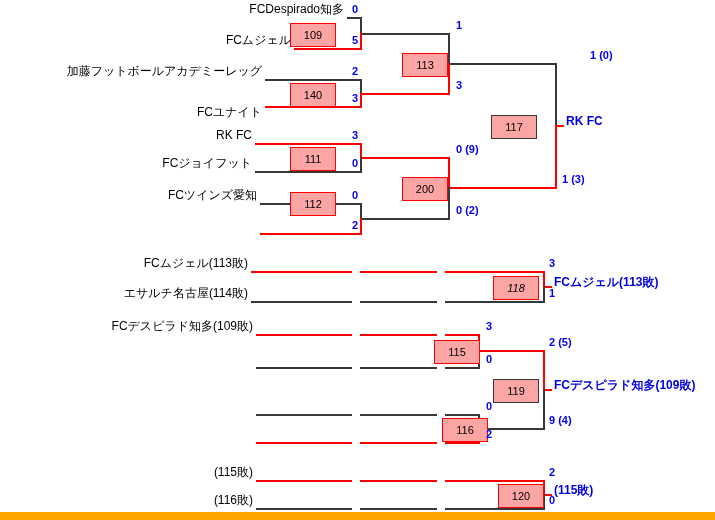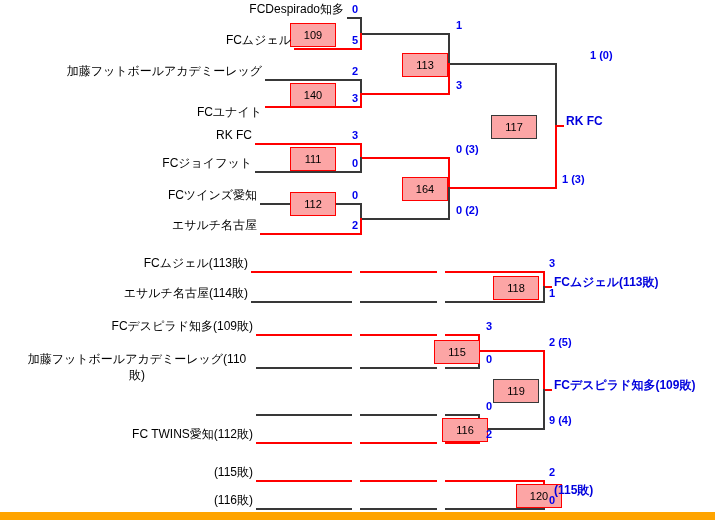--- a/index.html
+++ b/index.html
@@ -84,53 +84,50 @@
     <div class="bline" style="left: 360px; top: 508px; width: 77px; height: 2px; background: rgb(56, 56, 56);"></div>
     <div class="bline" style="left: 445px; top: 508px; width: 99px; height: 2px; background: rgb(56, 56, 56);"></div>
     <div class="bline" style="left: 543px; top: 480px; width: 2px; height: 16px; background: rgb(255, 0, 0);"></div>
     <div class="bline" style="left: 543px; top: 494px; width: 2px; height: 16px; background: rgb(56, 56, 56);"></div>
     <div class="bline" style="left: 545px; top: 494px; width: 7px; height: 2px; background: rgb(255, 0, 0);"></div>
     <div class="mbox" style="left: 290px; top: 23px; border-color: rgb(255, 0, 0); color: rgb(0, 0, 0);">109</div>
     <div class="mbox" style="left: 290px; top: 83px; border-color: rgb(255, 0, 0); color: rgb(0, 0, 0);">140</div>
     <div class="mbox" style="left: 290px; top: 147px; border-color: rgb(255, 0, 0); color: rgb(0, 0, 0);">111</div>
     <div class="mbox" style="left: 290px; top: 192px; border-color: rgb(255, 0, 0); color: rgb(0, 0, 0);">112</div>
     <div class="mbox" style="left: 402px; top: 53px; border-color: rgb(255, 0, 0); color: rgb(0, 0, 0);">113</div>
-    <div class="mbox" style="left: 402px; top: 177px; border-color: rgb(255, 0, 0); color: rgb(0, 0, 0);">164</div>
+    <div class="mbox" style="left: 402px; top: 177px; border-color: rgb(255, 0, 0); color: rgb(0, 0, 0);">200</div>
     <div class="mbox" style="left: 491px; top: 115px; border-color: rgb(56, 56, 56); color: rgb(0, 0, 0);">117</div>
-    <div class="mbox" style="left: 493px; top: 276px; border-color: rgb(255, 0, 0); color: rgb(0, 0, 0);">118</div>
+    <div class="mbox" style="left: 493px; top: 276px; border-color: rgb(255, 0, 0); color: rgb(0, 0, 0); font-style: italic;">118</div>
     <div class="mbox" style="left: 434px; top: 340px; border-color: rgb(255, 0, 0); color: rgb(0, 0, 0);">115</div>
     <div class="mbox" style="left: 434px; top: 418px; border-color: rgb(255, 0, 0); color: rgb(0, 0, 0); margin-left: 8px;">116</div>
     <div class="mbox" style="left: 493px; top: 379px; border-color: rgb(56, 56, 56); color: rgb(0, 0, 0);">119</div>
-    <div class="mbox" style="left: 516px; top: 484px; border-color: rgb(255, 0, 0); color: rgb(0, 0, 0);">120</div>
+    <div class="mbox" style="left: 498px; top: 484px; border-color: rgb(255, 0, 0); color: rgb(0, 0, 0);">120</div>
     <div class="team" style="right: 371px; top: 1px; color: rgb(0, 0, 0);">FCDespirado知多</div>
     <div class="team" style="right: 424px; top: 32px; color: rgb(0, 0, 0);">FCムジェル</div>
     <div class="team" style="right: 453px; top: 63px; color: rgb(0, 0, 0);">加藤フットボールアカデミーレッグ</div>
     <div class="team" style="right: 453px; top: 104px; color: rgb(0, 0, 0);">FCユナイト</div>
     <div class="team" style="right: 463px; top: 127px; color: rgb(0, 0, 0);">RK FC</div>
     <div class="team" style="right: 463px; top: 155px; color: rgb(0, 0, 0); margin-left: 20px;">FCジョイフット</div>
     <div class="team" style="right: 458px; top: 187px; color: rgb(0, 0, 0);">FCツインズ愛知</div>
-    <div class="team" style="right: 458px; top: 217px; color: rgb(0, 0, 0);">エサルチ名古屋</div>
     <div class="team" style="right: 467px; top: 255px; color: rgb(0, 0, 0);">FCムジェル(113敗)</div>
     <div class="team" style="right: 467px; top: 285px; color: rgb(0, 0, 0);">エサルチ名古屋(114敗)</div>
     <div class="team" style="right: 462px; top: 318px; color: rgb(0, 0, 0);">FCデスピラド知多(109敗)</div>
-    <div class="team wrap" style="right: 462px; top: 351px; color: rgb(0, 0, 0); width: 232px;">加藤フットボールアカデミーレッグ(110敗)</div>
-    <div class="team" style="right: 462px; top: 426px; color: rgb(0, 0, 0);">FC TWINS愛知(112敗)</div>
     <div class="team" style="right: 462px; top: 464px; color: rgb(0, 0, 0);">(115敗)</div>
     <div class="team" style="right: 462px; top: 492px; color: rgb(0, 0, 0);">(116敗)</div>
     <div class="score" style="right: 357px; top: 4px; color: rgb(0, 0, 238);">0</div>
     <div class="score" style="right: 357px; top: 35px; color: rgb(0, 0, 238);">5</div>
     <div class="score" style="right: 357px; top: 66px; color: rgb(0, 0, 238);">2</div>
     <div class="score" style="right: 357px; top: 93px; color: rgb(0, 0, 238);">3</div>
     <div class="score" style="right: 357px; top: 130px; color: rgb(0, 0, 238);">3</div>
     <div class="score" style="right: 357px; top: 158px; color: rgb(0, 0, 238);">0</div>
     <div class="score" style="right: 357px; top: 190px; color: rgb(0, 0, 238);">0</div>
     <div class="score" style="right: 357px; top: 220px; color: rgb(0, 0, 238);">2</div>
     <div class="score" style="left: 456px; top: 20px; color: rgb(0, 0, 238);">1</div>
     <div class="score" style="left: 456px; top: 80px; color: rgb(0, 0, 238);">3</div>
-    <div class="score" style="left: 456px; top: 144px; color: rgb(0, 0, 238);">0 (3)</div>
+    <div class="score" style="left: 456px; top: 144px; color: rgb(0, 0, 238);">0 (9)</div>
     <div class="score" style="left: 456px; top: 205px; color: rgb(0, 0, 238);">0 (2)</div>
     <div class="score" style="left: 562px; top: 50px; color: rgb(0, 0, 238); margin-left: 28px;">1 (0)</div>
     <div class="score" style="left: 562px; top: 174px; color: rgb(0, 0, 238);">1 (3)</div>
     <div class="score" style="left: 549px; top: 258px; color: rgb(0, 0, 238);">3</div>
     <div class="score" style="left: 549px; top: 288px; color: rgb(0, 0, 238);">1</div>
     <div class="score" style="left: 486px; top: 321px; color: rgb(0, 0, 238);">3</div>
     <div class="score" style="left: 486px; top: 354px; color: rgb(0, 0, 238);">0</div>
     <div class="score" style="left: 486px; top: 401px; color: rgb(0, 0, 238);">0</div>
     <div class="score" style="left: 486px; top: 429px; color: rgb(0, 0, 238);">2</div>
     <div class="score" style="left: 549px; top: 337px; color: rgb(0, 0, 238);">2 (5)</div>

